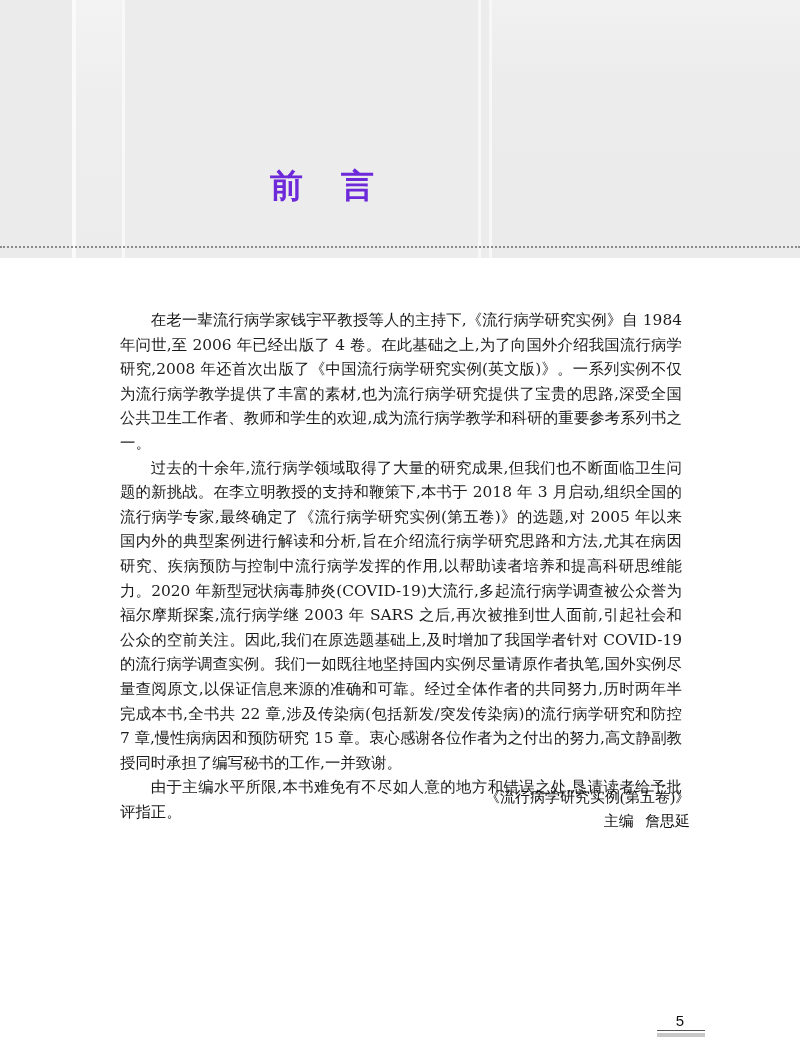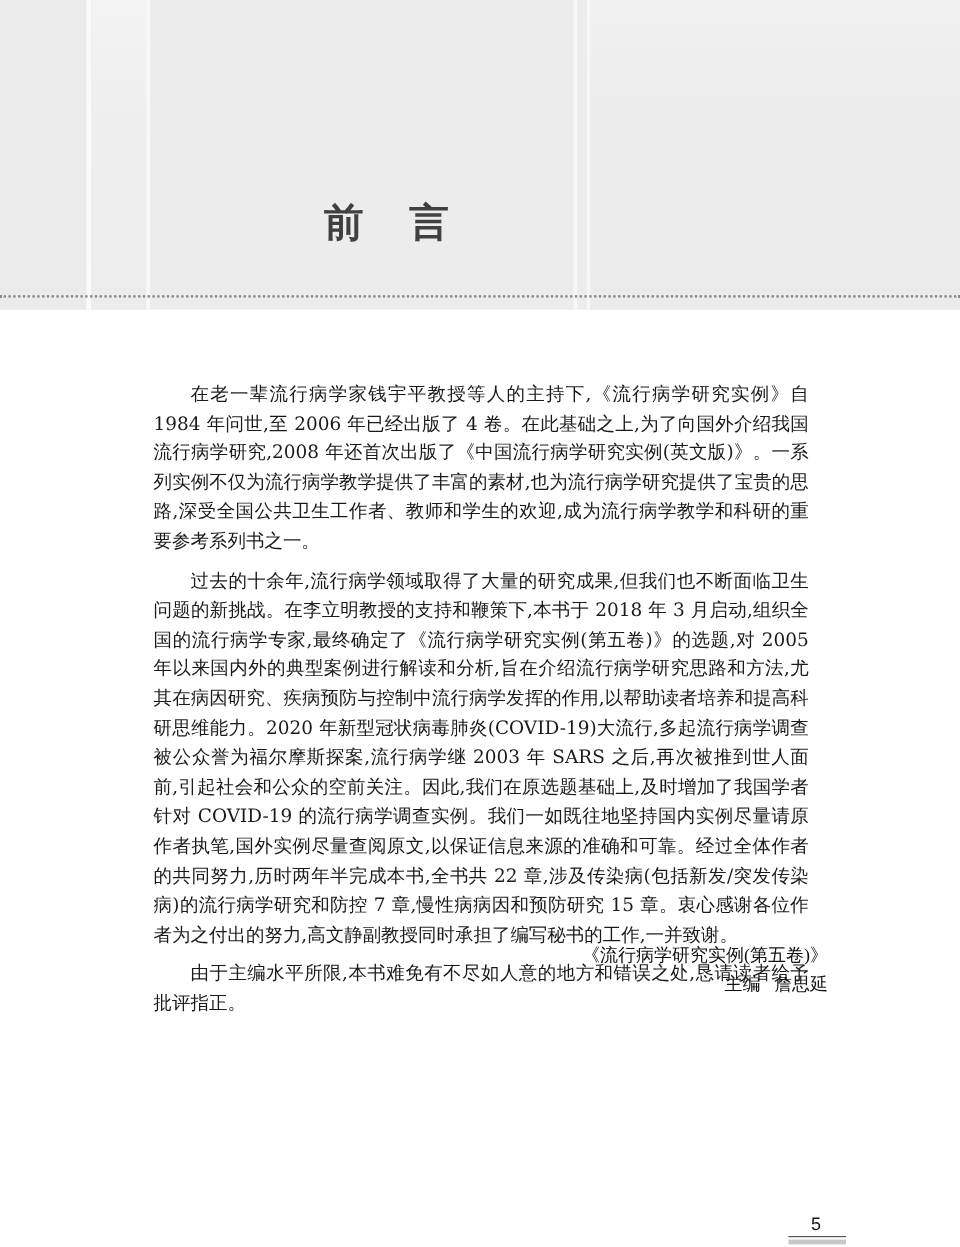--- a/index.html
+++ b/index.html
@@ -21,27 +21,27 @@
   .stripe.gap3 { left:478px; width:3px; background:#f7f7f7; }
   .stripe.gap4 { left:489px; width:3px; background:#f7f7f7; }
   .stripe.s5 { left:492px; width:308px; background:linear-gradient(180deg,#f1f1f1 0%,#ececec 30%,#ebebeb 100%); }
   .dash-line {
     position:absolute; left:0; top:246px; width:800px; height:0;
     border-top:2px dotted #8a8a8a;
   }
   .title {
     position:absolute; top:164px; left:0; width:644px; text-align:center;
     font-family:"DejaVu Serif", serif; font-weight:bold; font-size:33px;
-    letter-spacing:38px; color:#404040; text-indent:38px;
+    letter-spacing:38px; color:#6d28d9; text-indent:38px;
   }
   .body-text {
     position:absolute; left:120px; top:308px; width:562px;
     font-size:15.4px; line-height:24.6px; text-align:justify;
   }
-  .body-text p { margin:8px; text-indent:2em; }
+  .body-text p { margin:0; text-indent:2em; }
   .sig {
     position:absolute; right:110px; top:785px; text-align:right;
     font-family:Liberation Serif, serif;
     font-size:15px; line-height:24px; color:#111;
   }
   .sig div { white-space:pre; }
   .page-num {
     position:absolute; left:656px; top:1012px; width:48px; text-align:center;
     font-family:"Liberation Sans", sans-serif; font-size:15px; color:#111;
   }

